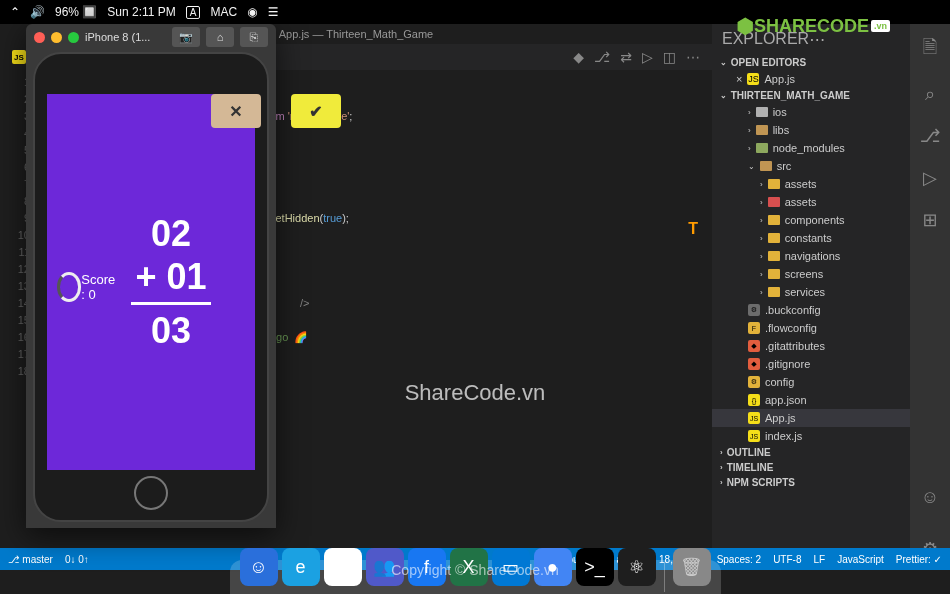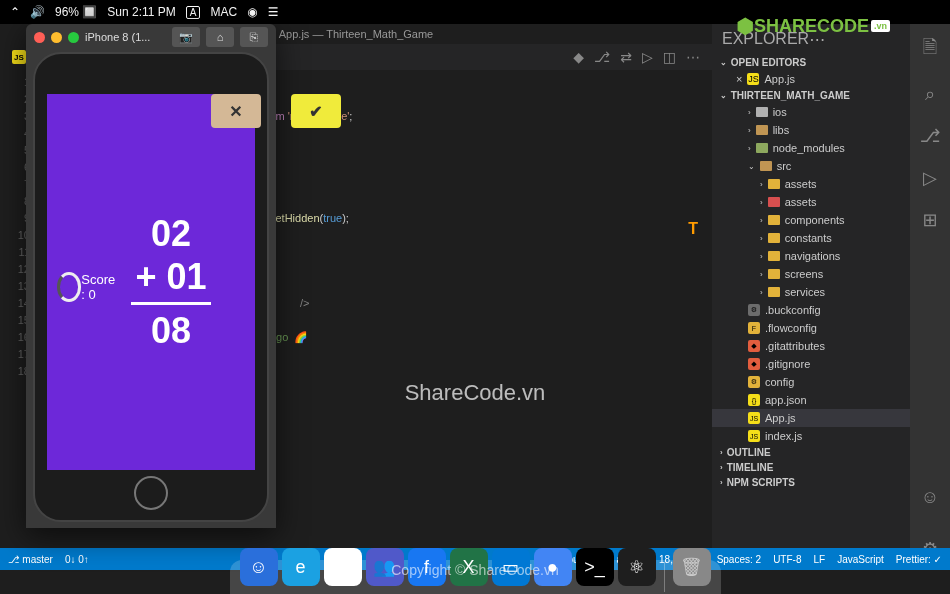--- a/index.html
+++ b/index.html
@@ -329,21 +329,21 @@
         <div class="timer-circle"></div>
         <div class="score-text">Score : 0</div>
       </div>
       <div class="math-area">
         <div>02</div>
         <div class="math-row">
           <span>+</span>
           <span>01</span>
         </div>
         <div class="hr"></div>
-        <div>08</div>
+        <div>03</div>
       </div>
       <div class="btn-row">
         <div class="game-btn btn-x">✕</div>
         <div class="game-btn btn-check">✔</div>
       </div>
     </div>
     <div class="home-btn"></div>
   </div>
 </div>
 

